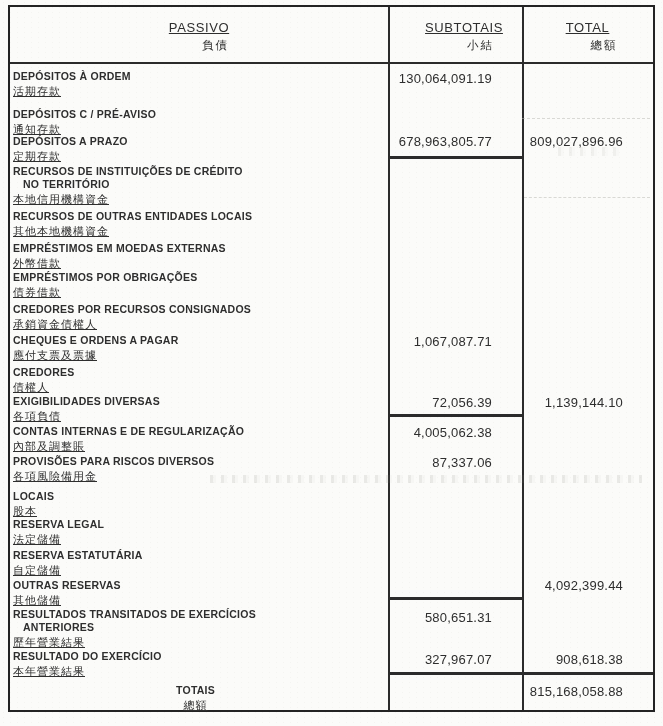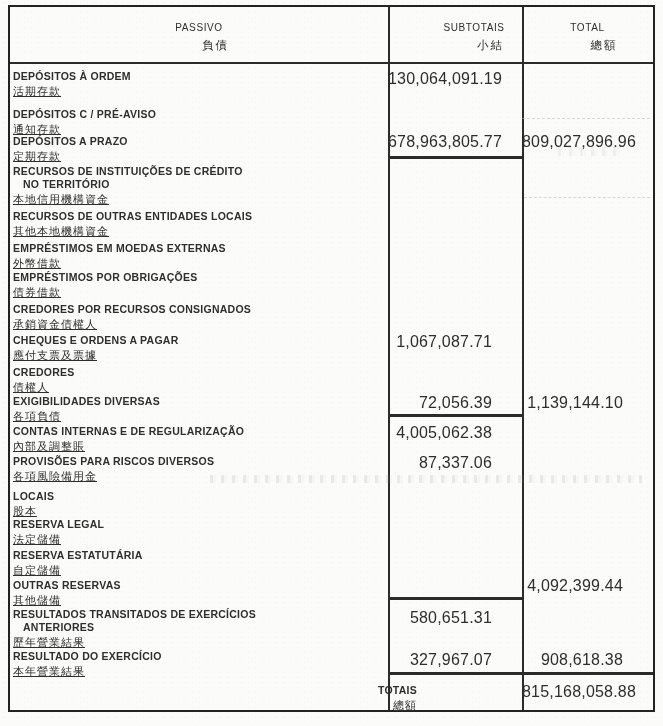--- a/index.html
+++ b/index.html
@@ -15,33 +15,33 @@
     background-size:7px 5px;opacity:.55;
   }
   .table{
     position:absolute;left:8px;top:5px;width:647px;height:707px;
     border:2px solid #232323;box-sizing:border-box;background:transparent;
   }
   .vline{position:absolute;top:0;height:100%;width:2px;background:#2b2b2b;}
   .hline{position:absolute;height:2px;background:#2b2b2b;}
   .hline.thick{height:3px;}
   .hcol{position:absolute;top:14px;text-align:center;}
-  .hdr-pt{font-size:10px;letter-spacing:.6px;line-height:14px;}
+  .hdr-pt{font-size:13px;letter-spacing:.6px;line-height:14px;text-decoration:underline;}
   .hdr-zh{font-size:11.5px;line-height:15px;margin-top:3px;letter-spacing:2px;padding-left:33px;}
   .item{position:absolute;left:3px;width:372px;}
   .pt{font-size:10.5px;letter-spacing:.25px;line-height:13px;white-space:nowrap;font-weight:bold;}
   .pt.cont{padding-left:10px;}
   .zh{font-size:11px;line-height:14px;margin-top:1px;letter-spacing:1px;white-space:nowrap;text-decoration:underline;}
   .val{
-    position:absolute;font-size:16px;letter-spacing:.2px;line-height:12px;
+    position:absolute;font-size:13px;letter-spacing:.2px;line-height:12px;
     text-align:right;box-sizing:border-box;white-space:nowrap;
   }
   .val.sub{left:378px;width:134px;padding-right:30px;}
   .val.tot{left:512px;width:128px;padding-right:27px;}
-  .totais{position:absolute;top:677px;left:0;width:371px;text-align:right;margin-left:36px;}
+  .totais{position:absolute;top:677px;left:0;width:371px;text-align:center;}
   .artifact{position:absolute;pointer-events:none;}
   .smudge{
     background:repeating-linear-gradient(90deg,
       rgba(125,125,118,.5) 0 3px, rgba(185,185,178,.25) 3px 6px, transparent 6px 11px);
     filter:blur(.6px);
   }
   .dashline{border-top:1px dashed #b9b9b2;opacity:.5;height:0;}
 </style>
 </head>
 <body>
@@ -55,21 +55,21 @@
   <div class="hline" style="top:55px;left:0;width:643px"></div>
   <div class="hline thick" style="top:149px;left:378px;width:136px"></div>
   <div class="hline thick" style="top:407px;left:378px;width:136px"></div>
   <div class="hline thick" style="top:590px;left:378px;width:136px"></div>
   <div class="hline thick" style="top:665px;left:378px;width:265px"></div>
 
   <div class="hcol" style="left:0;width:378px">
     <div class="hdr-pt">PASSIVO</div>
     <div class="hdr-zh">負債</div>
   </div>
-  <div class="hcol" style="left:388px;width:152px">
+  <div class="hcol" style="left:378px;width:152px">
     <div class="hdr-pt">SUBTOTAIS</div>
     <div class="hdr-zh">小結</div>
   </div>
   <div class="hcol" style="left:512px;width:131px">
     <div class="hdr-pt">TOTAL</div>
     <div class="hdr-zh">總額</div>
   </div>
 
   <div class="item" style="top:63px">
     <div class="pt">DEPÓSITOS À ORDEM</div>

